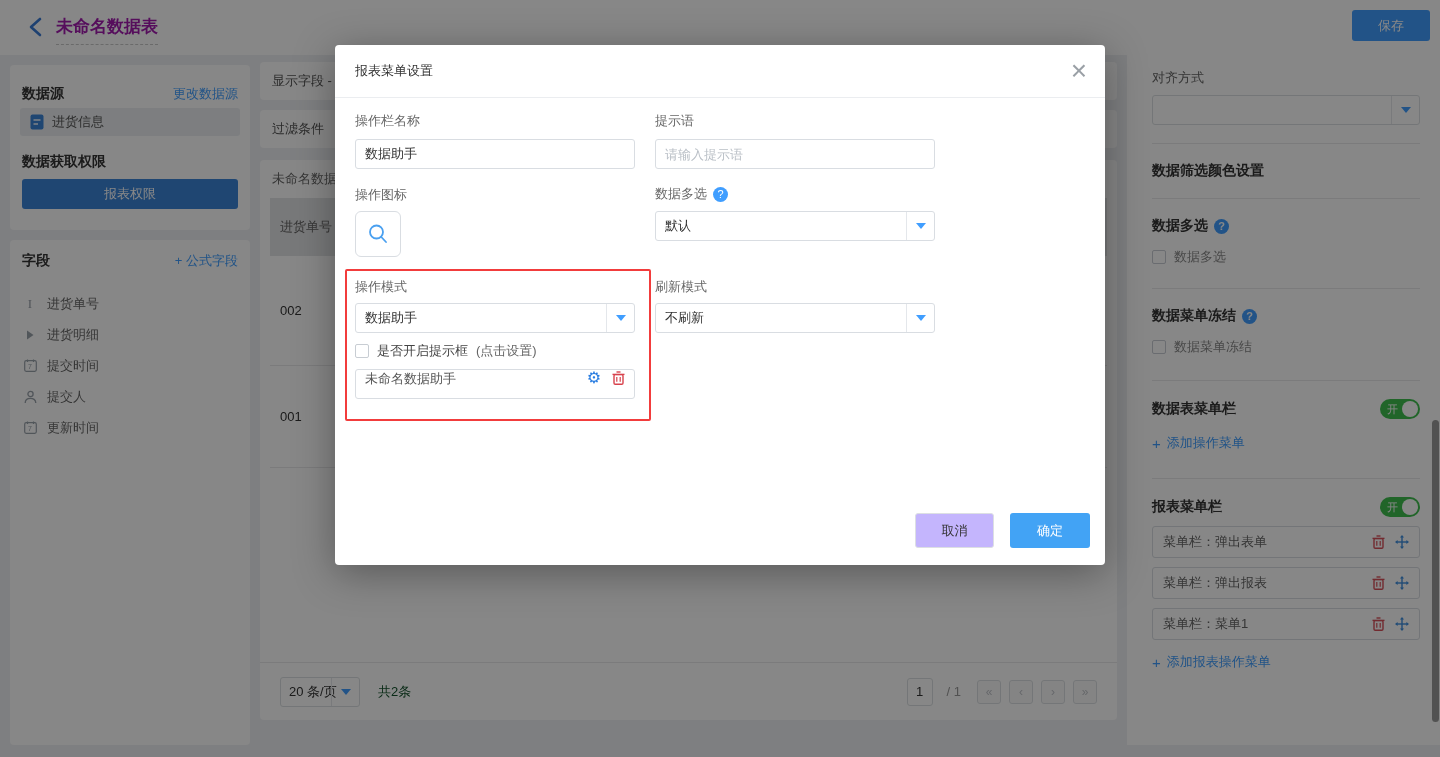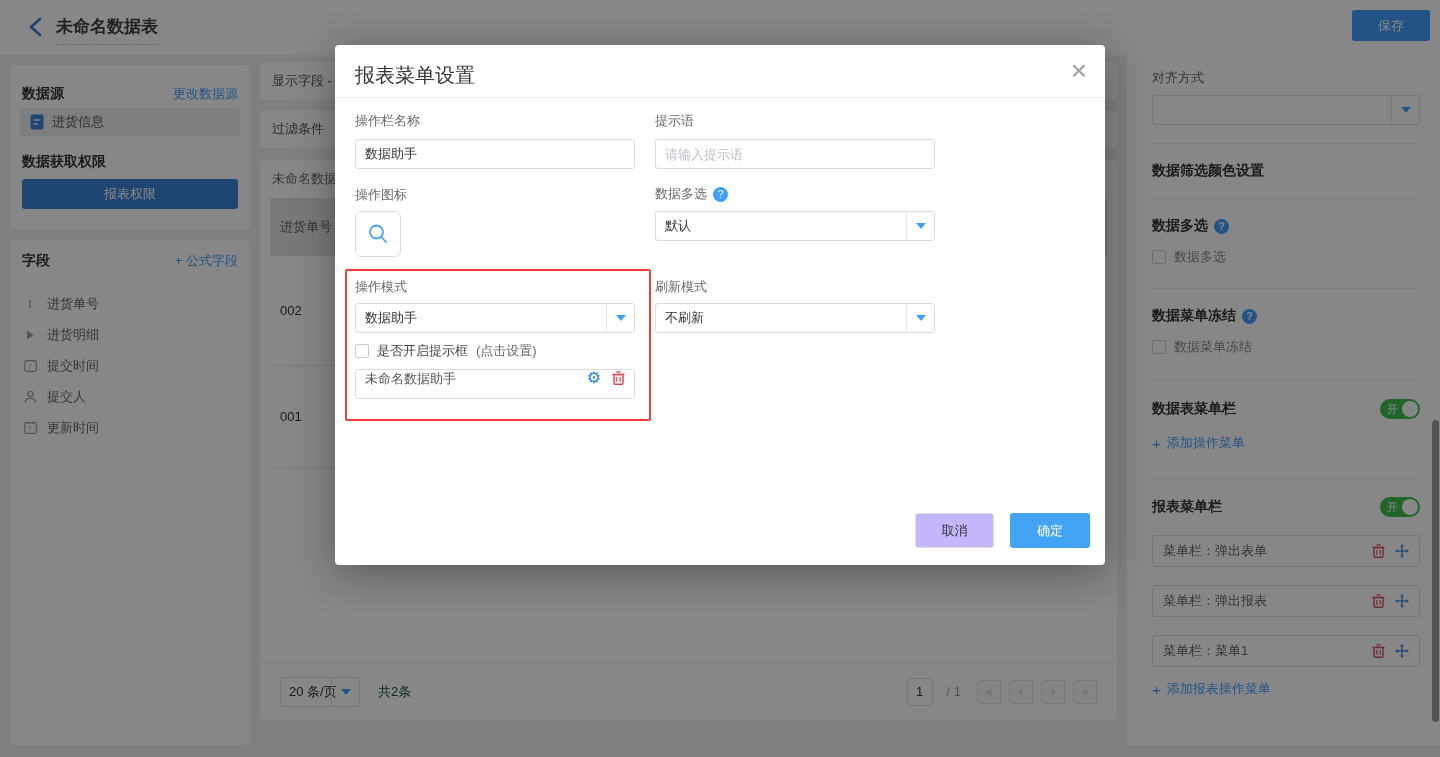--- a/index.html
+++ b/index.html
@@ -2,21 +2,21 @@
 <html><head>
 <meta charset="utf-8">
 <style>
   * { margin:0; padding:0; box-sizing:border-box; }
   html,body { width:1440px; height:757px; overflow:hidden; }
   body { font-family:"Liberation Sans","DejaVu Sans",sans-serif; background:#eef0f3; position:relative; color:#333; }
 
   
   .topbar { position:absolute; left:0; top:0; width:1440px; height:55px; background:#fff; z-index:1; }
   .back-btn { position:absolute; left:26px; top:15px; width:22px; height:24px; cursor:pointer; }
-  .page-title { position:absolute; left:56px; top:15px; font-size:17px; color:#404040; padding-bottom:6px; border-bottom:1px dashed #c9c9c9; }
+  .page-title { position:absolute; left:56px; top:15px; font-size:17px; color:#a21caf; padding-bottom:6px; border-bottom:1px dashed #c9c9c9; }
   .save-btn { position:absolute; right:10px; top:10px; width:78px; height:31px; background:#409eff; color:#fff; font-size:13px; border:none; border-radius:3px; cursor:pointer; }
 
   
   .card { position:absolute; background:#fff; border-radius:4px; }
 
   
   .lcard1 { left:10px; top:65px; width:240px; height:165px; }
   .lcard2 { left:10px; top:240px; width:240px; height:505px; }
   .lrow { position:absolute; left:12px; right:12px; display:flex; justify-content:space-between; align-items:center; }
   .sec-head { font-size:14px; font-weight:bold; color:#333; }
@@ -56,38 +56,38 @@
   .rhead { font-size:14px; font-weight:bold; color:#333; display:flex; align-items:center; gap:6px; }
   .rbtn { width:100%; height:30px; background:#3b85d8; color:#fff; border:none; border-radius:3px; font-size:13px; margin-top:10px; cursor:pointer; }
   .chk-row { display:flex; align-items:center; gap:8px; margin-top:13px; font-size:13px; color:#888; cursor:pointer; }
   .checkbox { width:14px; height:14px; border:1px solid #c8cdd3; border-radius:2px; background:#fff; flex:none; }
   .head-row { display:flex; align-items:center; justify-content:space-between; }
   .toggle { width:40px; height:20px; border-radius:10px; background:#3fbf4f; position:relative; cursor:pointer; }
   .toggle .t-label { position:absolute; left:7px; top:3px; font-size:11px; color:#fff; }
   .toggle .knob { position:absolute; right:2px; top:2px; width:16px; height:16px; background:#fff; border-radius:50%; }
   .add-link { display:flex; align-items:center; gap:6px; font-size:13px; color:#409eff; margin-top:15px; cursor:pointer; }
   .plus { font-size:15px; }
-  .menu-item { height:32px; border:1px solid #d9dde2; border-radius:3px; display:flex; align-items:center; padding:0 10px; font-size:13px; color:#666; margin-top:18px; cursor:pointer; }
+  .menu-item { height:32px; border:1px solid #d9dde2; border-radius:3px; display:flex; align-items:center; padding:0 10px; font-size:13px; color:#666; margin-top:9px; cursor:pointer; }
   .mi-icons { margin-left:auto; display:flex; gap:10px; align-items:center; }
 
   
   .q-icon { width:15px; height:15px; border-radius:50%; background:#409eff; color:#fff; font-size:11px; display:inline-flex; align-items:center; justify-content:center; cursor:pointer; }
 
   
   .caret-box { position:absolute; right:0; top:0; bottom:0; width:28px; border-left:1px solid #e4e7eb; display:flex; align-items:center; justify-content:center; }
   .caret { width:0; height:0; border-left:5px solid transparent; border-right:5px solid transparent; border-top:6px solid #409eff; }
 
   
   .scroll-thumb { position:absolute; right:1px; top:420px; width:7px; height:302px; border-radius:4px; background:#9b9b9b; z-index:2; }
   .overlay { position:absolute; inset:0; background:rgba(0,0,0,0.47); z-index:10; }
 
   
   .modal { position:absolute; left:335px; top:45px; width:770px; height:520px; background:#fff; border-radius:4px; box-shadow:0 8px 40px rgba(0,0,0,0.35); z-index:20; }
   .m-header { position:absolute; left:0; top:0; right:0; height:53px; border-bottom:1px solid #ebedf0; }
-  .m-title { position:absolute; left:20px; top:17px; font-size:20px; color:#333; }
+  .m-title { position:absolute; left:20px; top:17px; font-size:13px; color:#333; }
   .m-close { position:absolute; right:18px; top:8px; font-size:28px; font-weight:300; color:#9aa0a6; cursor:pointer; line-height:1.3; }
   .m-label { position:absolute; font-size:13px; color:#666; }
   .m-input { position:absolute; width:280px; height:30px; border:1px solid #d9dde2; border-radius:3px; padding:0 9px; font-size:13px; color:#333; }
   .m-input::placeholder { color:#b9bfc6; }
   .m-select { position:absolute; width:280px; height:30px; border:1px solid #d9dde2; border-radius:3px; font-size:13px; color:#333; display:flex; align-items:center; padding-left:9px; cursor:pointer; background:#fff; }
   .icon-btn { position:absolute; left:20px; top:166px; width:46px; height:46px; border:1px solid #d9dde2; border-radius:6px; display:flex; align-items:center; justify-content:center; cursor:pointer; background:#fff; }
   .hl-box { position:absolute; left:10px; top:224px; width:306px; height:152px; border:2px solid #f23c3c; border-radius:2px; pointer-events:none; }
   .m-chk-row { position:absolute; left:20px; top:297px; display:flex; align-items:center; gap:8px; font-size:13px; color:#444; cursor:pointer; }
   .assist-box { position:absolute; left:20px; top:324px; width:280px; height:30px; border:1px solid #d9dde2; border-radius:3px; display:flex; align-items:flex-start; padding:0 9px; font-size:13px; color:#555; }
   .assist-icons { margin-left:auto; display:flex; align-items:center; gap:11px; }

